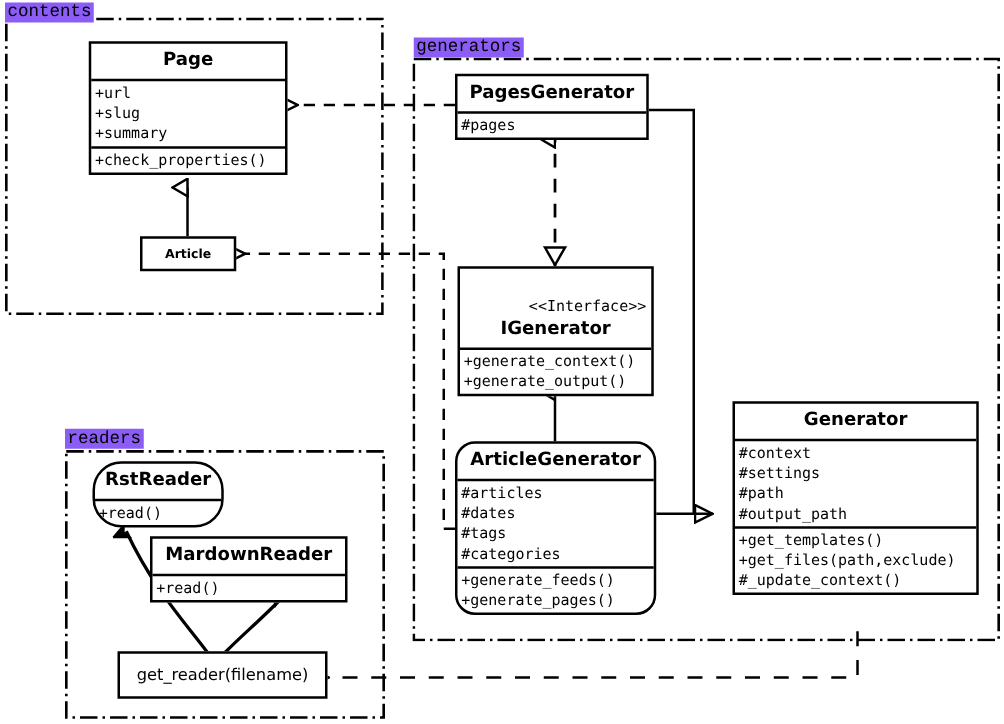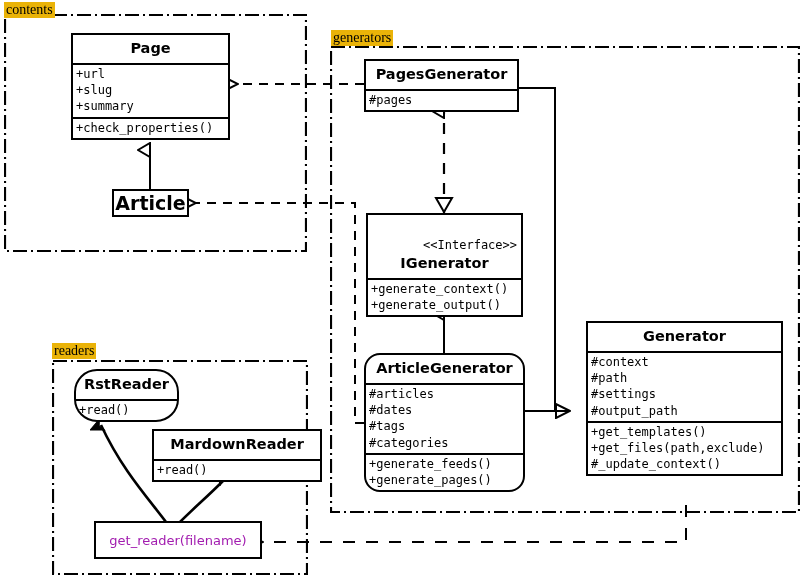--- a/index.html
+++ b/index.html
@@ -60,46 +60,46 @@
     line-height: 16.2px;
     white-space: nowrap;
     color: #000;
   }
   
   .uml-simple {
     display: flex;
     align-items: center;
     justify-content: center;
     font-family: "DejaVu Sans", sans-serif;
-    font-size: 19px;
+    font-size: 10px;
     font-weight: bold;
     color: #000;
   }
   .uml-plain {
     display: flex;
     align-items: center;
     justify-content: center;
     font-family: "DejaVu Sans", sans-serif;
     font-size: 13px;
     font-weight: normal;
-    color: #a21caf;
+    color: #000000;
   }
   
   .package {
     position: absolute;
     box-sizing: border-box;
     z-index: 1;
     background: transparent;
   }
   .pkg-label {
     position: absolute;
-    font-family: Liberation Serif, serif;
+    font-family: Liberation Mono, monospace;
     font-size: 14px;
     color: #000;
-    background: #eab308;
+    background: #8b5cf6;
     padding: 0 2px;
     z-index: 4;
     white-space: nowrap;
   }
 </style>
 </head>
 <body>
 
 <div id="canvas">
 
@@ -225,39 +225,39 @@
     <div class="uml-compartment">
       <div class="row">+generate_feeds()</div>
       <div class="row">+generate_pages()</div>
     </div>
   </div>
 
   <div class="uml-box" style="left:586px; top:321px; width:197px;">
     <div class="uml-title">Generator</div>
     <div class="uml-compartment">
       <div class="row">#context</div>
+      <div class="row">#settings</div>
       <div class="row">#path</div>
-      <div class="row">#settings</div>
       <div class="row">#output_path</div>
     </div>
     <div class="uml-compartment">
       <div class="row">+get_templates()</div>
       <div class="row">+get_files(path,exclude)</div>
       <div class="row">#_update_context()</div>
     </div>
   </div>
 
   <div class="uml-box" style="left:74px; top:369px; width:105px;border-radius:23px;">
     <div class="uml-title">RstReader</div>
     <div class="uml-compartment">
       <div class="row">+read()</div>
     </div>
   </div>
 
-  <div class="uml-box" style="left:152px; top:429px; width:170px;">
+  <div class="uml-box" style="left:120px; top:429px; width:158px;">
     <div class="uml-title">MardownReader</div>
     <div class="uml-compartment">
       <div class="row">+read()</div>
     </div>
   </div>
 
   <div class="uml-box uml-plain" style="left:94px; top:521px; width:168px; height:38px;">
     <span>get_reader(filename)</span>
   </div>
 

